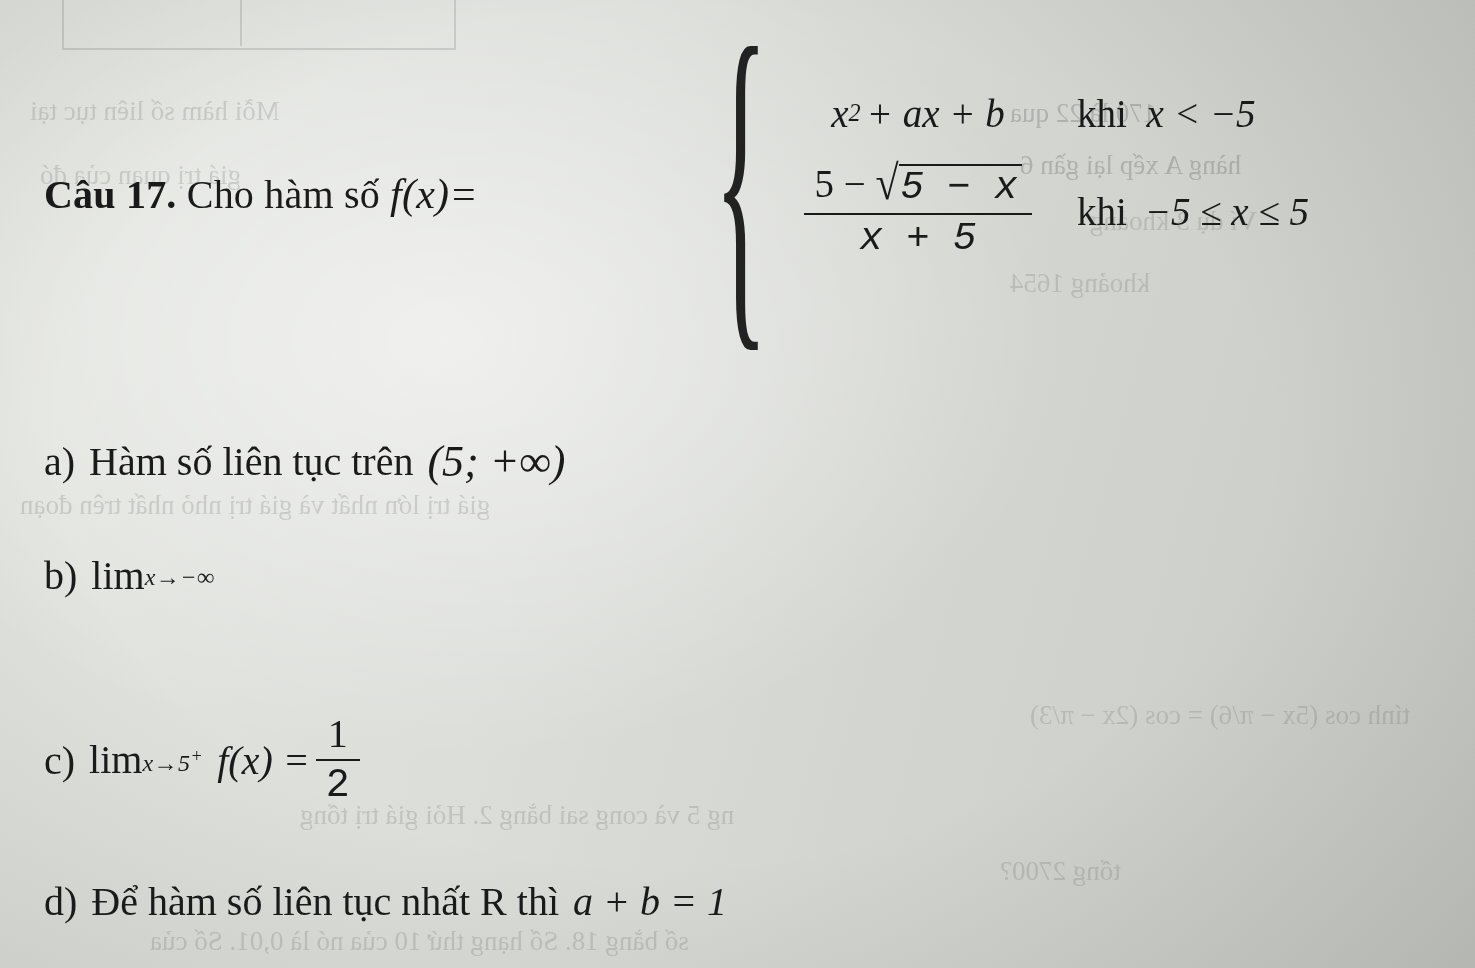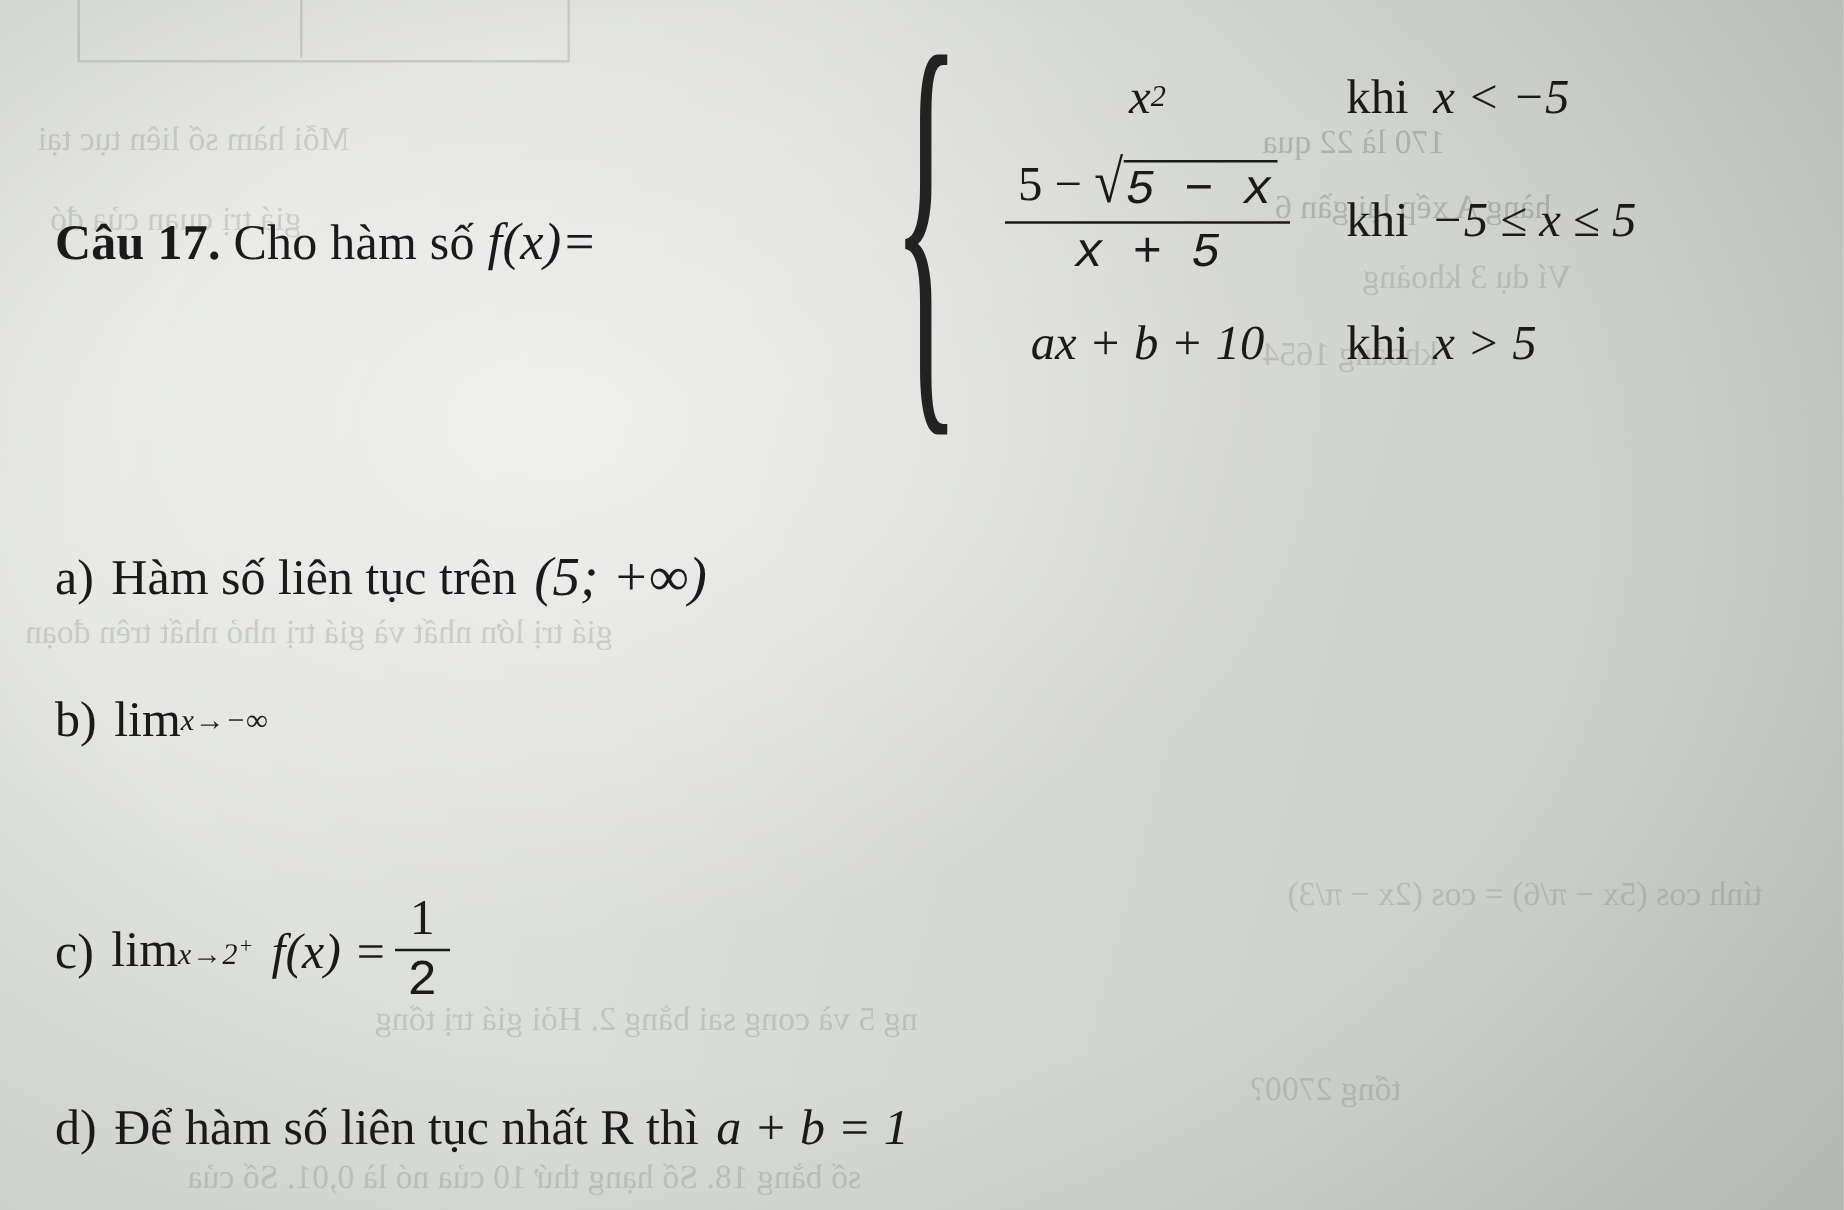--- a/index.html
+++ b/index.html
@@ -225,20 +225,21 @@
   </div>
 
   <div class="piecewise">
     <div class="brace">{</div>
     <div class="cases">
 
       <div class="case-row">
         <span class="case-expr">
           <span class="italic">x</span>
             <sup class="exp">2</sup>
+            <span class="italic" style="margin-left:6px;">+ ax + b</span>
         </span>
         <span class="case-cond">
           <span class="upright">khi</span>
           <span class="italic" style="margin-left:10px;">x &lt; −5</span>
         </span>
       </div>
 
       <div class="case-row">
         <span class="case-expr">
           <span class="frac">
@@ -251,27 +252,20 @@
             </span>
             <span class="den italic">x + 5</span>
           </span>
         </span>
         <span class="case-cond">
           <span class="upright">khi</span>
           <span class="italic" style="margin-left:8px;text-align:right;">−5 ≤ x ≤ 5</span>
         </span>
       </div>
 
-      <div class="case-row">
-        <span class="case-expr italic">ax + b + 10</span>
-        <span class="case-cond">
-          <span class="upright">khi</span>
-          <span class="italic" style="margin-left:10px;">x &gt; 5</span>
-        </span>
-      </div>
 
     </div>
   </div>
 
   <div class="item" id="item-a">
     <span class="marker">a)</span>
     <span>Hàm số liên tục trên</span>
     <span class="italic paren-big" style="margin-left:14px;">(5; +∞)</span>
   </div>
 
@@ -281,21 +275,21 @@
       <span class="lim">lim</span>
       <span class="sub">x→−∞</span>
     </span>
   </div>
 
   <div class="item" id="item-c">
     <span class="marker">c)</span>
     <span class="limop">
       <span class="lim">lim</span>
       <span class="sub">
-        <span>x→2</span><sup>+</sup>
+        <span>x→5</span><sup>+</sup>
       </span>
     </span>
     <span class="italic" style="margin-left:6px;">f(x) =</span>
     <span class="frac frac-half">
       <span class="num">1</span>
       <span class="den">2</span>
     </span>
   </div>
 
   <div class="item" id="item-d">

